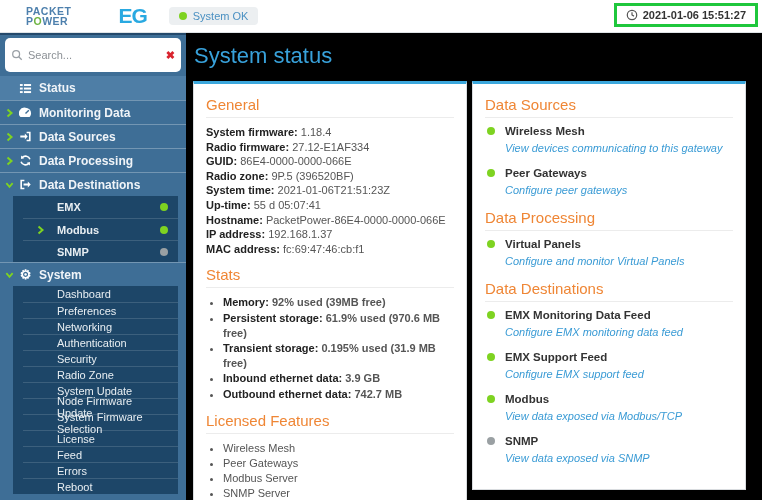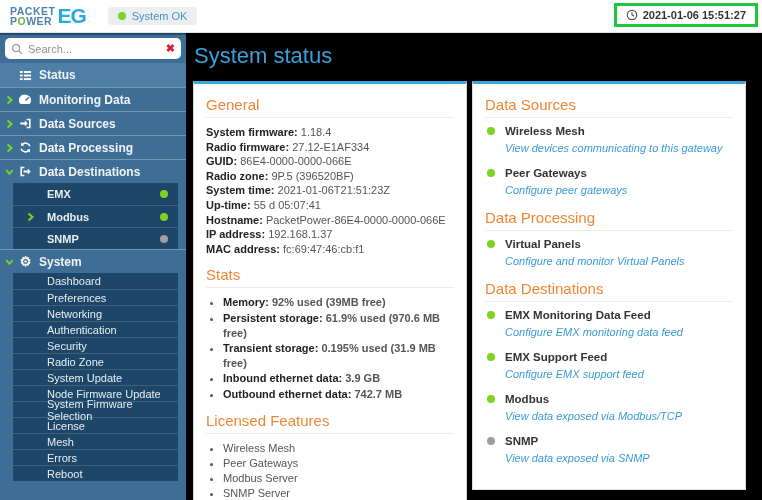--- a/index.html
+++ b/index.html
@@ -2,61 +2,61 @@
 <html><head>
 <meta charset="utf-8">
 <style>
   * { margin:0; padding:0; box-sizing:border-box; }
   html,body { width:762px; height:500px; overflow:hidden;
     font-family:"Liberation Sans", sans-serif; background:#f0f1f3; }
 
   
   .header { position:absolute; top:0; left:0; width:762px; height:33px;
     background:#fff; border-bottom:1px solid #dfe3e6; display:flex; align-items:center; z-index:5; }
-  .logo { display:flex; align-items:center; margin-left:10px; }
+  .logo { display:flex; align-items:center; margin-left:26px;gap:45px; }
   .logo-words { display:flex; flex-direction:column; line-height:10px;
     font-size:10.5px; font-weight:bold; letter-spacing:0.5px; color:#4e80ad; }
   .logo-o { color:#6cb33f; }
   .logo-product { font-size:21px; font-weight:bold; color:#29a9e1; margin-left:2px; letter-spacing:-1px; }
   .badge { margin-left:22px; background:#eceff1; border-radius:4px; padding:3px 10px;
     display:flex; align-items:center; gap:6px; font-size:11px; color:#4a90c2; }
   .dot { width:9px; height:9px; border-radius:50%; display:inline-block; flex:none; }
   .dot.green { background:#7ed321; }
   .dot.gray  { background:#9aa0a3; }
   .dot.small { width:8px; height:8px; }
   .time-box { position:absolute; right:4px; top:3px; border:3px solid #1fc73c;
     padding:3px 9px; display:flex; align-items:flex-end; gap:5px; }
   .time-text { font-size:11px; font-weight:bold; color:#333; }
 
   
   .sidebar { position:absolute; top:33px; left:0; width:186px; bottom:0;
     background:#3e6e96; border-top:2px solid #24496b; overflow:hidden; }
   .search-wrap { padding:3px 5px 4px 5px; }
-  .search-box { background:#fff; border-radius:5px; height:21px; display:flex;
+  .search-box { background:#fff; border-radius:5px; height:34px; display:flex;
     align-items:center; padding:0 6px; gap:5px; }
   .search-box input { border:none; outline:none; flex:1; font-size:11px; color:#444;
     font-family:"Liberation Sans", sans-serif; min-width:0; }
   .search-box input::placeholder { color:#8c9196; }
   .clear-btn { color:#d9232e; font-size:11px; font-weight:bold; cursor:pointer; line-height:1; }
 
   .nav-item { height:24px; display:flex; align-items:center; padding:0 13px 0 4px;
     border-top:1px solid rgba(255,255,255,0.28); color:#f0f4f8; font-size:12px;
     font-weight:bold; cursor:pointer; }
   .nav-item:first-child { border-top:none; }
   .nav-item.active { background:#4e7ea6; }
   .chev { width:11px; height:11px; flex:none; display:inline-flex; align-items:center; justify-content:center; }
   .nav-icon { width:17px; height:14px; flex:none; display:inline-flex; align-items:center;
     justify-content:center; margin:0 5px 0 2px; font-size:13px; line-height:1; color:#fff; }
   .nav-icon svg { width:13px; height:13px; }
   .chev svg { width:9px; height:10px; }
   .nav-label { flex:1; }
 
   .nav-sub { background:#1d4668; margin:0 8px 0 13px; }
   .sub-item { display:flex; align-items:center; color:#e8eef2; font-size:11px;
-    font-weight:bold; padding:0 10px 0 34px; border-top:1px solid rgba(255,255,255,0.14); cursor:pointer; }
+    font-weight:bold; padding:0 10px 0 34px; border-top:1px solid rgba(255,255,255,0.14); cursor:pointer;margin-left:10px; }
   .sub-item:first-child { border-top:none; }
   .sub-data-destinations .sub-item { height:22px; }
   .sub-system .sub-item { height:16px; font-weight:normal; }
   .sub-item .chev { margin-left:-22px; margin-right:11px; }
   .sub-item .nav-label { flex:1; }
 
   
   .main { position:absolute; left:186px; top:33px; right:0; bottom:0;
     background:#000000; padding:6px 16px 0 7px; overflow:hidden; }
   .page-title { color:#38a1da; font-size:22px; font-weight:normal; margin:4px 0 12px 1px; }
@@ -246,21 +246,21 @@
         <div class="sub-item">
           <span class="nav-label">Node Firmware Update</span>
         </div>
         <div class="sub-item">
           <span class="nav-label">System Firmware Selection</span>
         </div>
         <div class="sub-item">
           <span class="nav-label">License</span>
         </div>
         <div class="sub-item">
-          <span class="nav-label">Mesh</span>
+          <span class="nav-label">Feed</span>
         </div>
         <div class="sub-item">
           <span class="nav-label">Errors</span>
         </div>
         <div class="sub-item">
           <span class="nav-label">Reboot</span>
         </div>
       </div>
     </nav>
 </aside>

